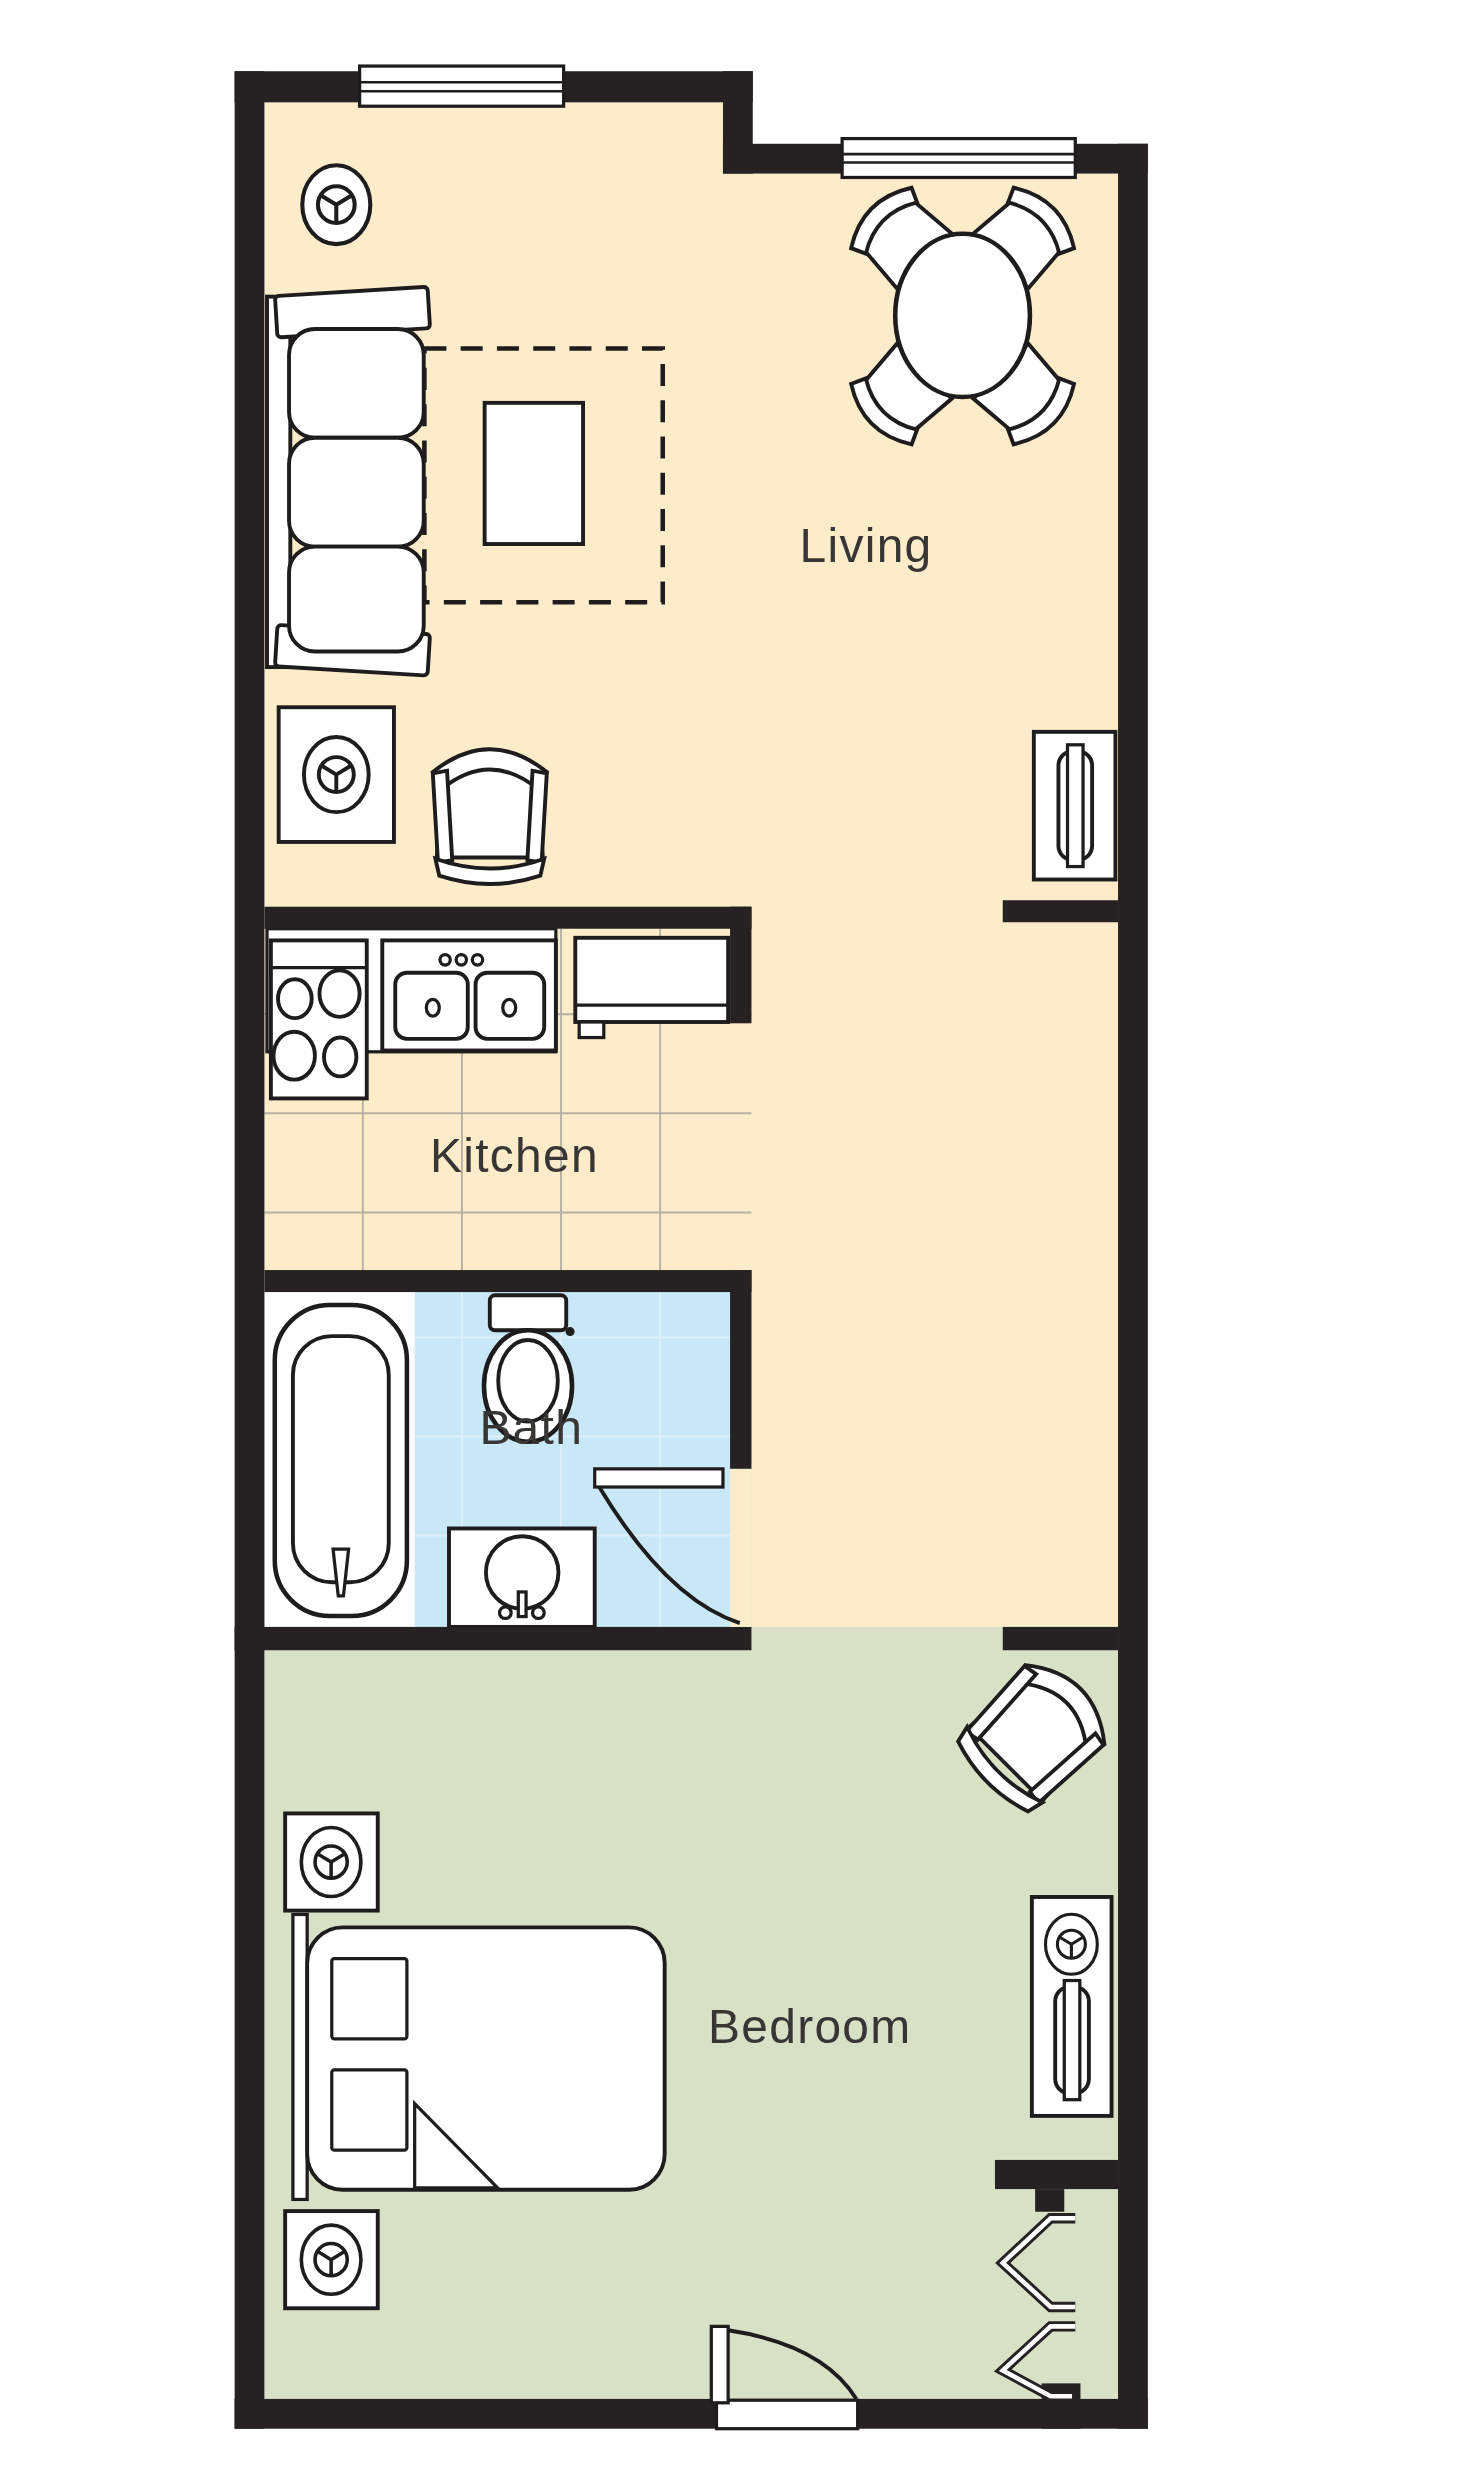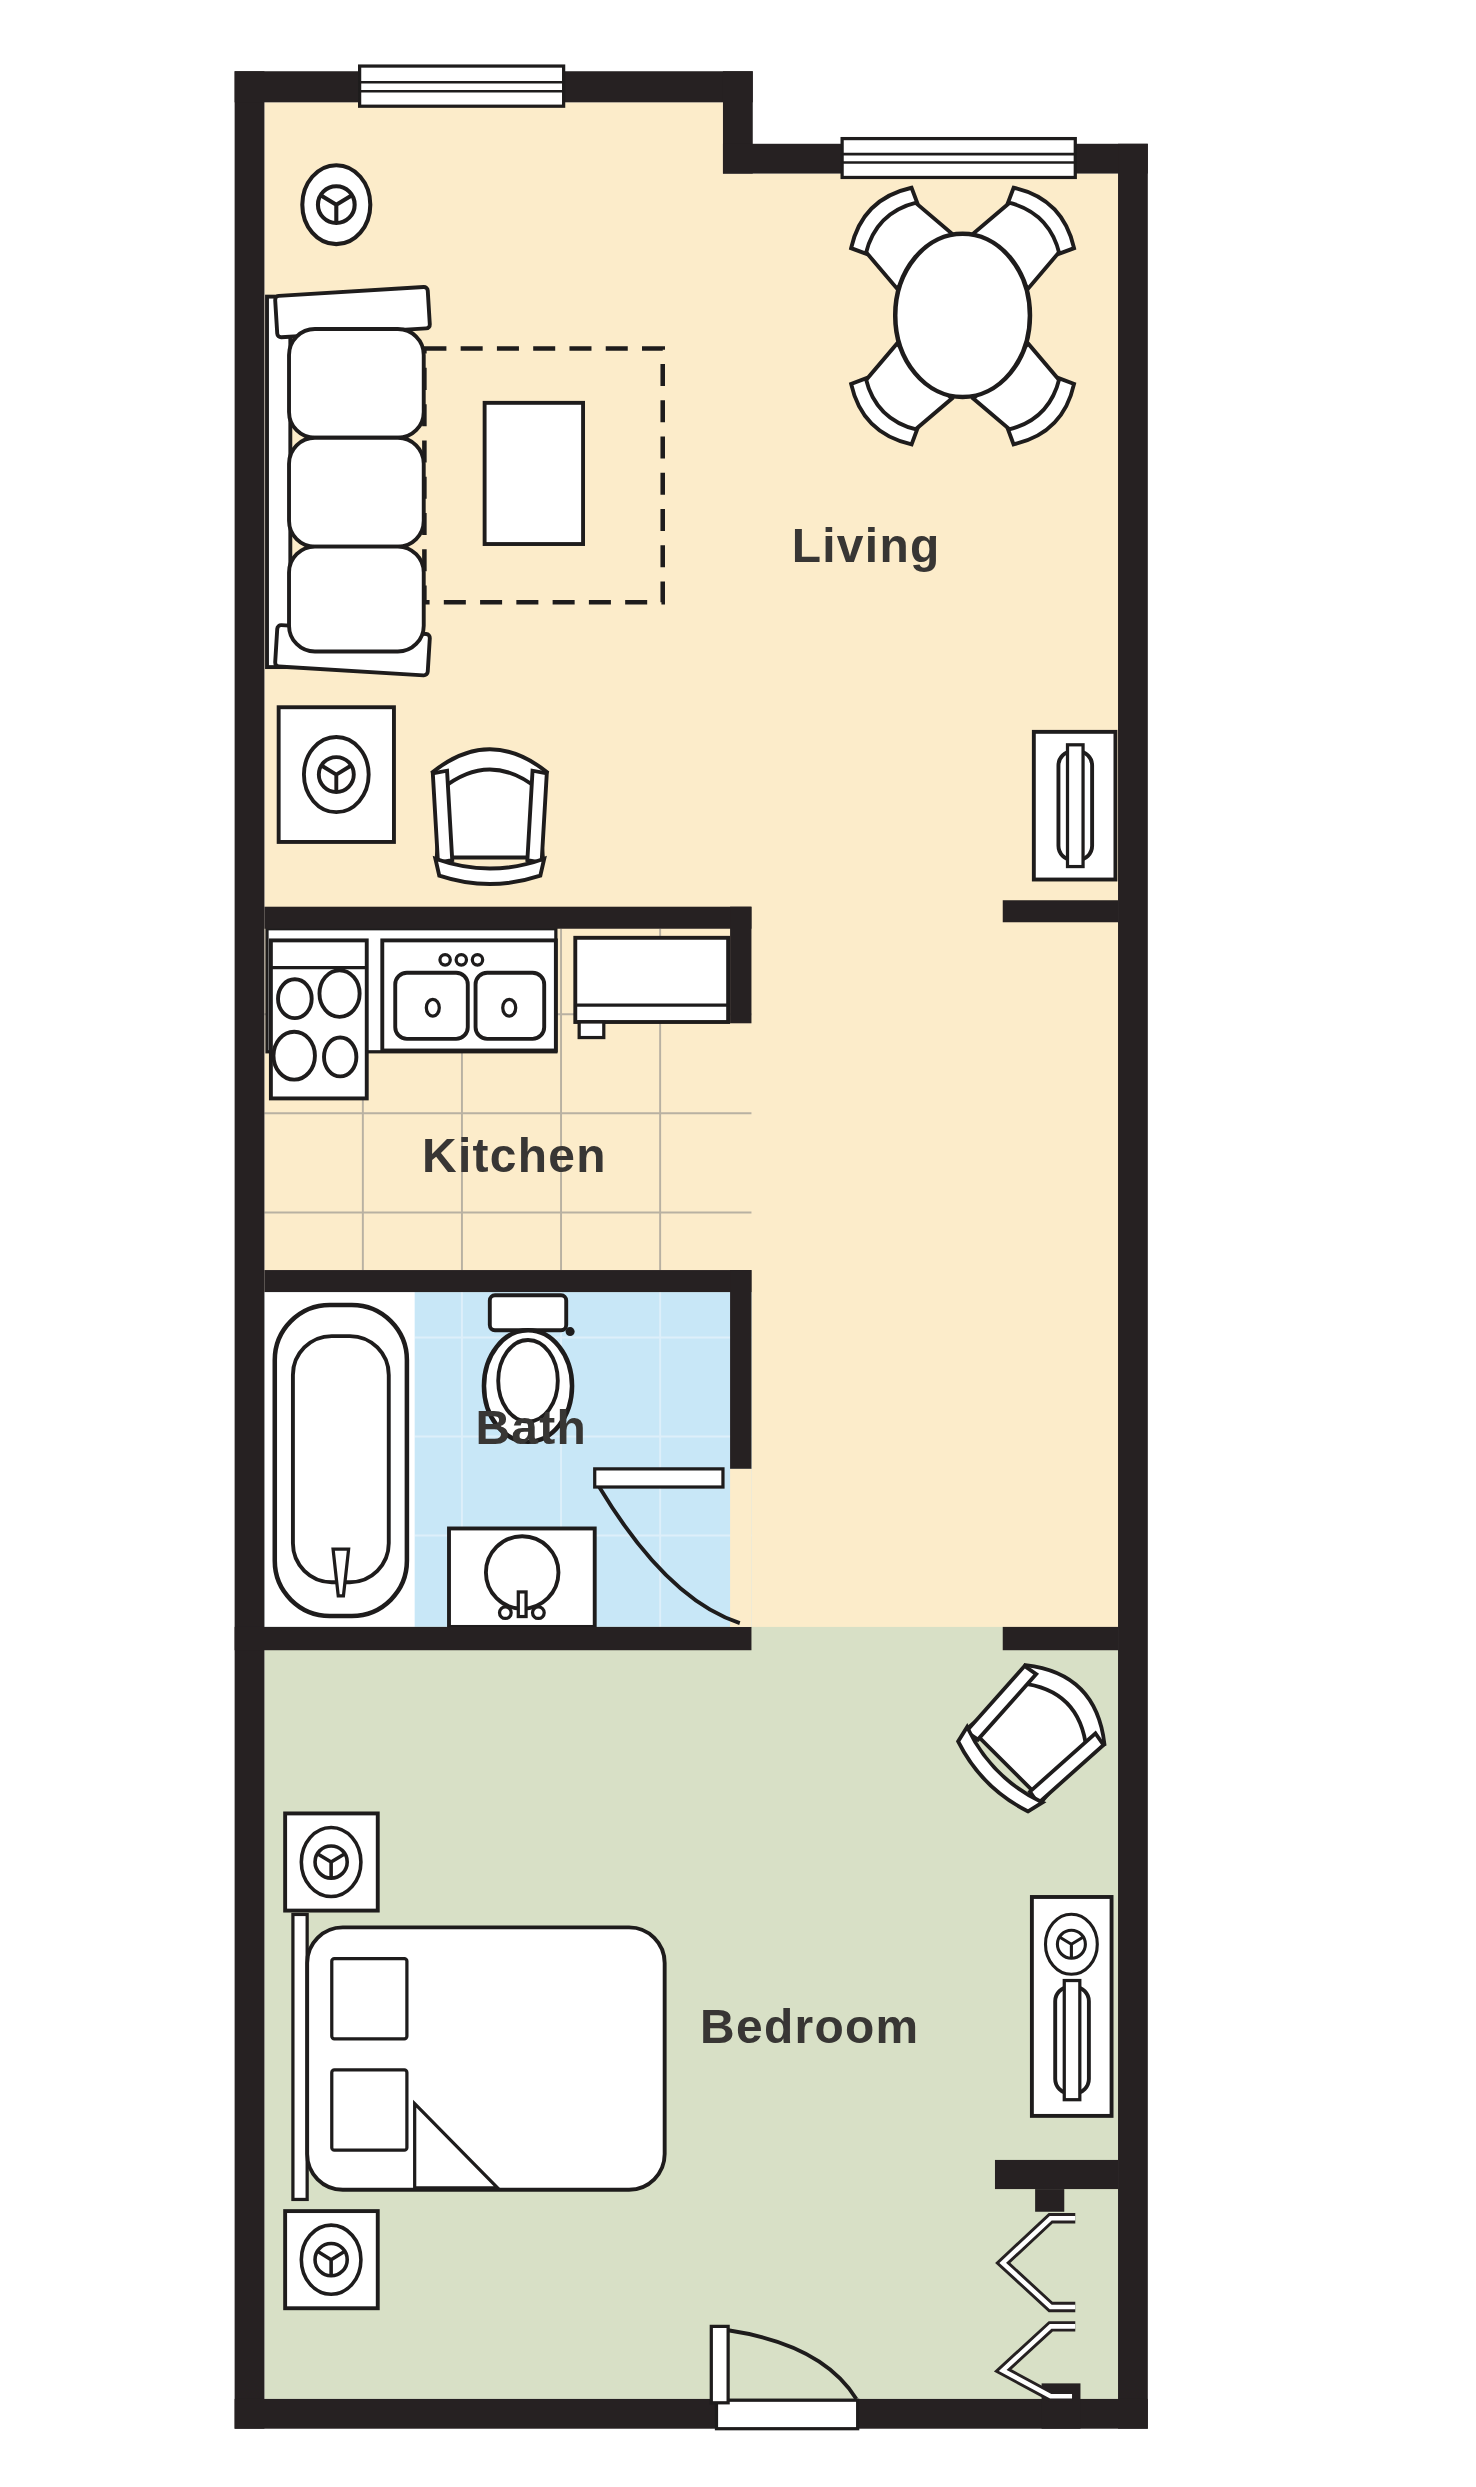--- a/index.html
+++ b/index.html
@@ -1,16 +1,16 @@
 <!DOCTYPE html>
 <html style="font-size:10.4px"><head>
 <meta charset="utf-8">
 <style>
   html,body{margin:0;padding:0;background:#ffffff;}
-  .page{position:relative;width:1477px;height:2487px;background:#ffffff;overflow:hidden;font-weight:bold;}
+  .page{position:relative;width:1477px;height:2487px;background:#ffffff;overflow:hidden;}
   svg{position:absolute;left:0;top:0;}
   .room-label{font-family:"Liberation Sans", sans-serif;font-size:74px;letter-spacing:2px;fill:#383634;}
 </style>
 </head>
 <body>
 
 <div class="page">
 <svg width="1477" height="2487" viewBox="0 0 2280 3840">
 
   <defs>

